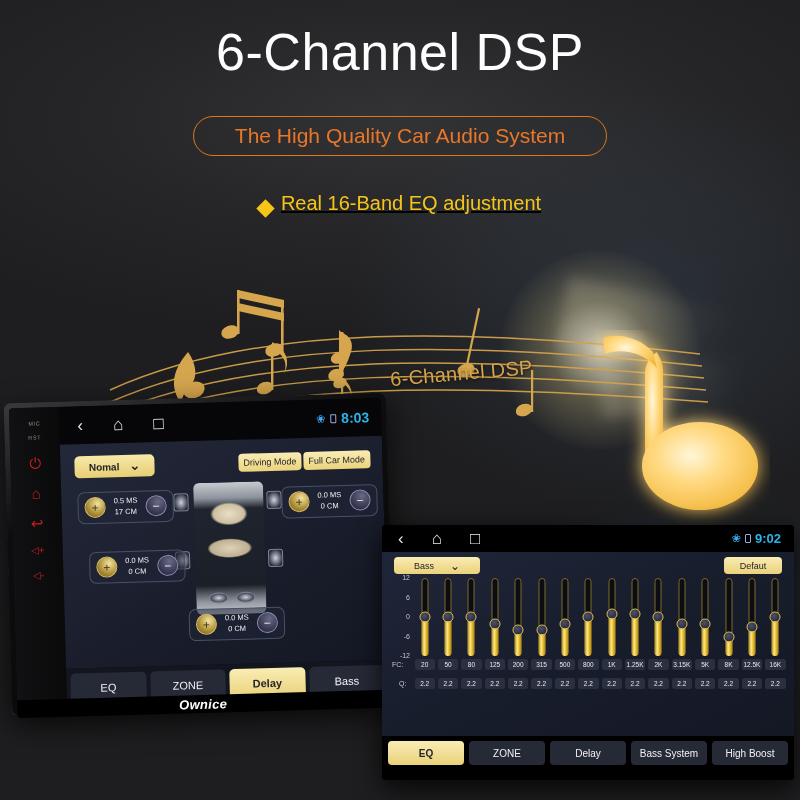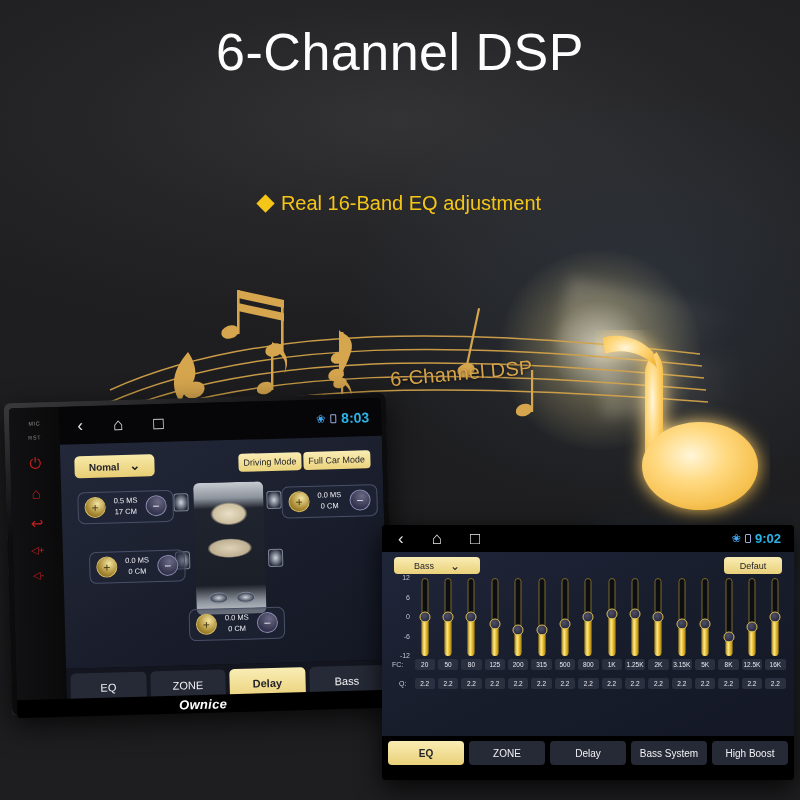--- a/index.html
+++ b/index.html
@@ -49,21 +49,21 @@
   .subtitle-pill {
     position:absolute; left:193px; top:116px; width:414px; height:40px;
     border:1.5px solid #e2761b; border-radius:20px;
     display:flex; align-items:center; justify-content:center;
   }
   .subtitle-pill span { color:#e8772a; font-size:21px; }
   .features {
     position:absolute; left:0; top:192px; width:800px;
     display:flex; justify-content:center; align-items:center; gap:26px;
   }
-  .feat { display:flex; align-items:center; gap:9px; }
+  .feat { display:flex; align-items:flex-end; gap:9px;text-decoration:underline; }
   .diamond { width:13px; height:13px; background:#f5c518; transform:rotate(45deg); }
   .feat-label { color:#f5c518; font-size:20px; }
   
   .staff-wrap { position:absolute; left:0; top:270px; width:800px; height:180px; pointer-events:none; }
   .staff-label {
     position:absolute; left:390px; top:362px; color:#d8a44a;
     font-size:20px; letter-spacing:0.3px; transform:rotate(-5deg);
     text-shadow:0 1px 3px rgba(0,0,0,0.6);
   }
   .bignote { position:absolute; left:595px; top:330px; width:175px; height:200px; pointer-events:none; }
@@ -221,20 +221,23 @@
 
 <div id="stage">
 
   <div class="crowd"></div>
   <div class="beam" style="left:560px;top:300px;width:230px;height:70px;transform:rotate(12deg);"></div>
   <div class="beam" style="left:600px;top:360px;width:200px;height:48px;transform:rotate(-6deg);"></div>
   <div class="glow-burst" style="left:500px;top:250px;width:200px;height:200px;"></div>
 
   <div class="title">6-Channel DSP</div>
 
+  <div class="subtitle-pill">
+    <span>The High Quality Car Audio System</span>
+  </div>
 
   <div class="features">
     <div class="feat">
       <span class="diamond"></span>
       <span class="feat-label">Real 16-Band EQ adjustment</span>
     </div>
   </div>
 
   <div class="staff-wrap">
     <svg width="800" height="180" viewBox="0 0 800 180">

